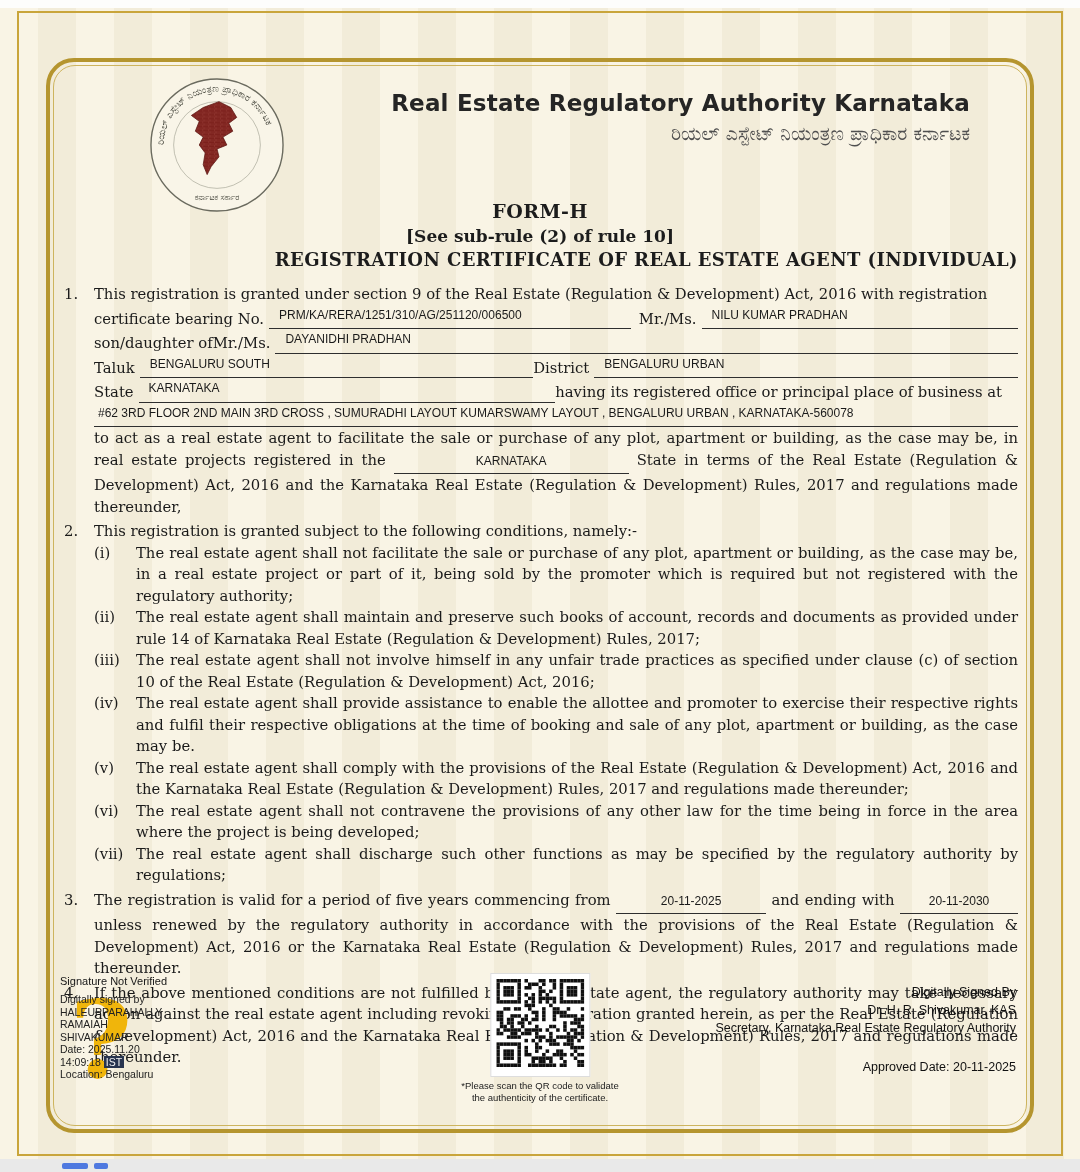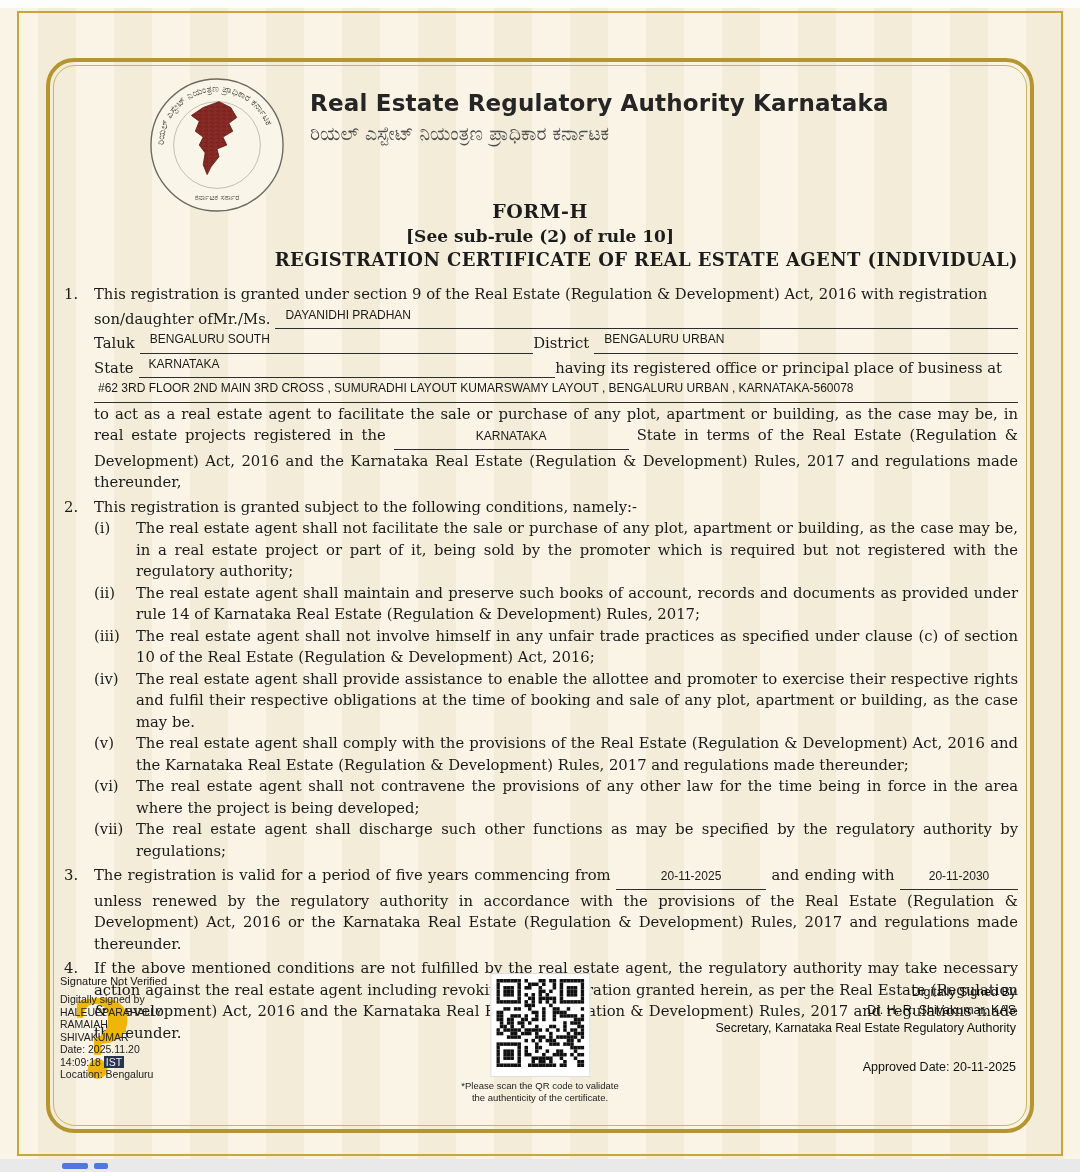--- a/index.html
+++ b/index.html
@@ -13,21 +13,21 @@
   }
   .thin-border { position:absolute; left:17px; right:17px; top:3px; bottom:3px; border:2px solid #c9a53b; }
   .thick-border { position:absolute; left:46px; right:46px; top:50px; bottom:26px; border:4px solid #b5952f; border-radius:28px; }
   .thick-border::after { content:""; position:absolute; inset:3px; border:1px solid #cdb45e; border-radius:22px; }
 
   .content { position:absolute; left:62px; right:62px; top:62px; bottom:40px; }
 
   
   .header { position:relative; height:112px; }
   .seal { position:absolute; left:86px; top:6px; width:138px; height:138px; }
-  .head-text { margin-left:248px; width:660px; text-align:left; padding-top:20px; }
+  .head-text { margin-left:248px; width:660px; text-align:right; padding-top:20px; }
   .auth-en { font-family:"DejaVu Sans", sans-serif; font-weight:bold; font-size:23px; color:#252525; letter-spacing:0.2px; }
   .auth-kn { font-family:"DejaVu Sans", sans-serif; font-size:19px; color:#4f4f4f; margin-top:6px; }
 
   .form-head { text-align:center; margin-top:18px; }
   .form-no   { font-weight:bold; font-size:19px; letter-spacing:0.5px; }
   .form-rule { font-weight:bold; font-size:17px; margin-top:4px; }
   .cert-title{ font-weight:bold; font-size:18px; letter-spacing:0.4px; margin-top:3px;text-align:right; }
 
   
   .clauses { margin-top:13px; font-size:14.8px; line-height:21.5px; color:#1a1a1a; }
@@ -111,20 +111,26 @@
         <div class="form-rule">[See sub-rule (2) of rule 10]</div>
         <div class="cert-title">REGISTRATION CERTIFICATE OF REAL ESTATE AGENT (INDIVIDUAL)</div>
       </div>
 
       <div class="clauses">
 
         <div class="clause">
           <div class="cnum">1.</div>
           <div class="cbody">
             <div>This registration is granted under section 9 of the Real Estate (Regulation &amp; Development) Act, 2016 with registration</div>
+            <div class="fline">
+              <span class="flbl">certificate bearing No.</span>
+              <span class="fld grow" style="flex:1.15;">PRM/KA/RERA/1251/310/AG/251120/006500</span>
+              <span class="flbl" style="margin-left:8px;">Mr./Ms.</span>
+              <span class="fld grow">NILU KUMAR PRADHAN</span>
+            </div>
             <div class="fline">
               <span class="flbl">son/daughter ofMr./Ms.</span>
               <span class="fld grow">DAYANIDHI PRADHAN</span>
             </div>
             <div class="fline">
               <span class="flbl">Taluk</span>
               <span class="fld grow">BENGALURU SOUTH</span>
               <span class="flbl" style="">District</span>
               <span class="fld grow" style="flex:1.08;">BENGALURU URBAN</span>
             </div>

